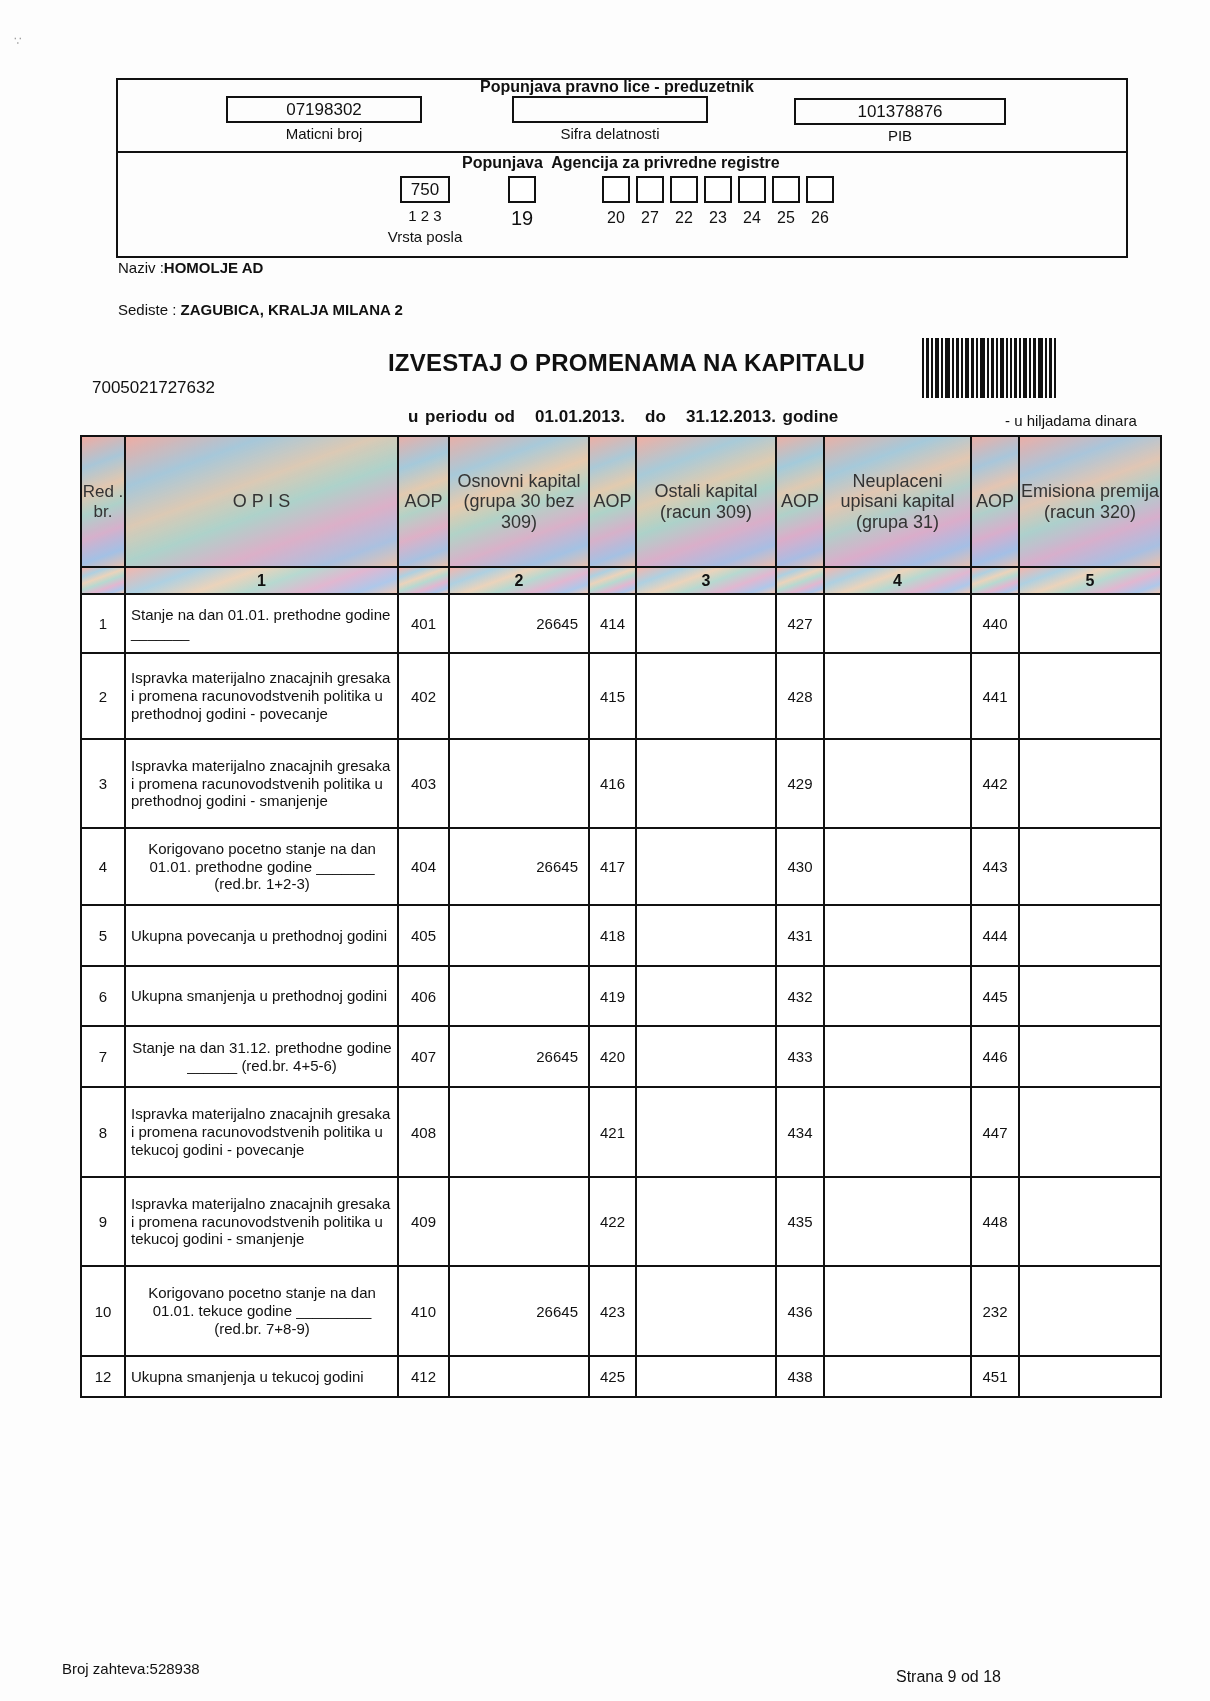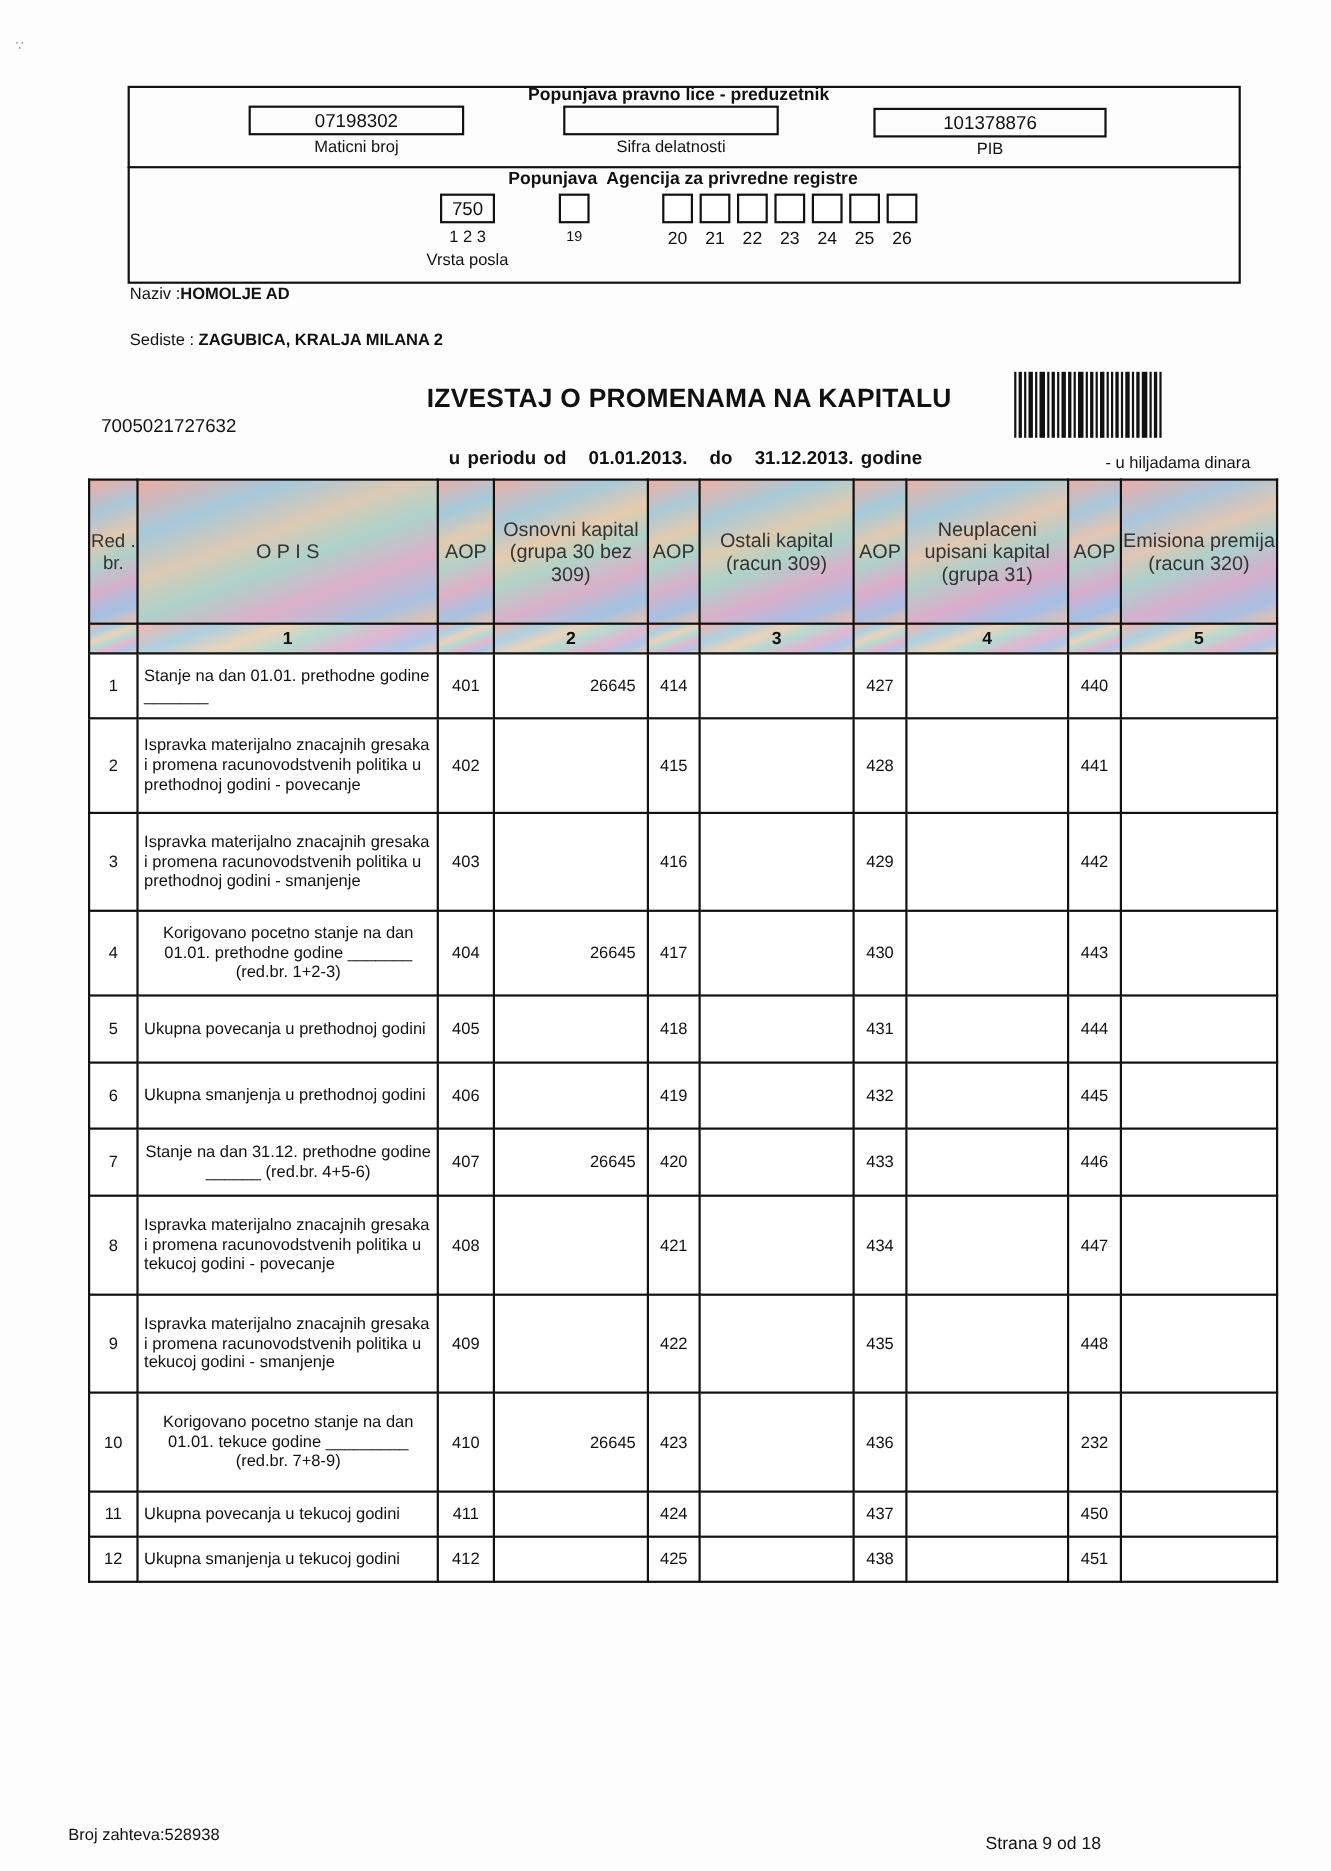--- a/index.html
+++ b/index.html
@@ -75,34 +75,34 @@
 <div class="abs bold-head" style="left:462px; top:154px;">
   <span>Popunjava</span>&nbsp;
   <span>Agencija za privredne registre</span>
 </div>
 
 <div class="abs box-field" style="left:400px; top:176px; width:50px;">750</div>
 <div class="abs small-label" style="left:395px; top:207px; width:60px;">1 2 3</div>
 <div class="abs small-label" style="left:380px; top:228px; width:90px;">Vrsta posla</div>
 
 <div class="abs sq" style="left:508px; top:176px;"></div>
-<div class="abs small-label" style="left:503px; top:207px; width:38px; font-size:13px;">19</div>
+<div class="abs small-label" style="left:503px; top:207px; width:38px; font-size:20px;">19</div>
 
 <div class="abs sq-row" style="left:602px; top:176px; gap:6px;">
   <span class="sq"></span>
   <span class="sq"></span>
   <span class="sq"></span>
   <span class="sq"></span>
   <span class="sq"></span>
   <span class="sq"></span>
   <span class="sq"></span>
 </div>
 <div class="abs sq-nums" style="left:599px; top:209px;">
   <span>20</span>
-  <span>21</span>
+  <span>27</span>
   <span>22</span>
   <span>23</span>
   <span>24</span>
   <span>25</span>
   <span>26</span>
 </div>
 
 <div class="abs meta-line" style="left:118px; top:259px;">
   <span>Naziv :</span><b>HOMOLJE AD</b>
 </div>
@@ -306,32 +306,20 @@
         <td class="c-aop">410</td>
         <td class="c-val">26645</td>
         <td class="c-aop">423</td>
         <td class="c-val"></td>
         <td class="c-aop">436</td>
         <td class="c-val"></td>
         <td class="c-aop">232</td>
         <td class="c-val"></td>
       </tr>
       <tr style="height: 41px;">
-        <td class="c-red">11</td>
-        <td class="c-opis">Ukupna povecanja u tekucoj godini</td>
-        <td class="c-aop">411</td>
-        <td class="c-val"></td>
-        <td class="c-aop">424</td>
-        <td class="c-val"></td>
-        <td class="c-aop">437</td>
-        <td class="c-val"></td>
-        <td class="c-aop">450</td>
-        <td class="c-val"></td>
-      </tr>
-      <tr style="height: 41px;">
         <td class="c-red">12</td>
         <td class="c-opis">Ukupna smanjenja u tekucoj godini</td>
         <td class="c-aop">412</td>
         <td class="c-val"></td>
         <td class="c-aop">425</td>
         <td class="c-val"></td>
         <td class="c-aop">438</td>
         <td class="c-val"></td>
         <td class="c-aop">451</td>
         <td class="c-val"></td>

